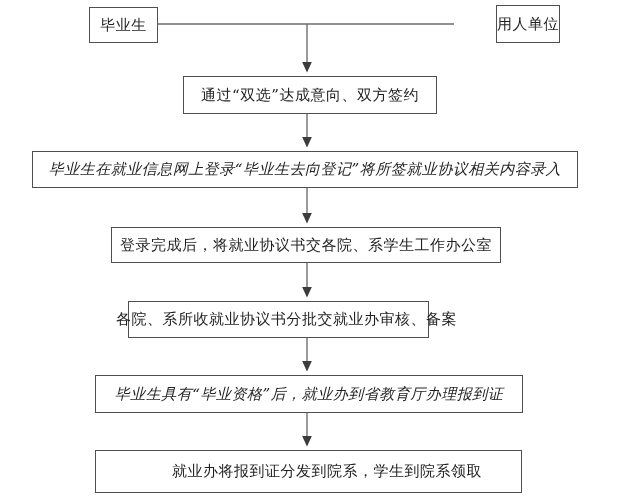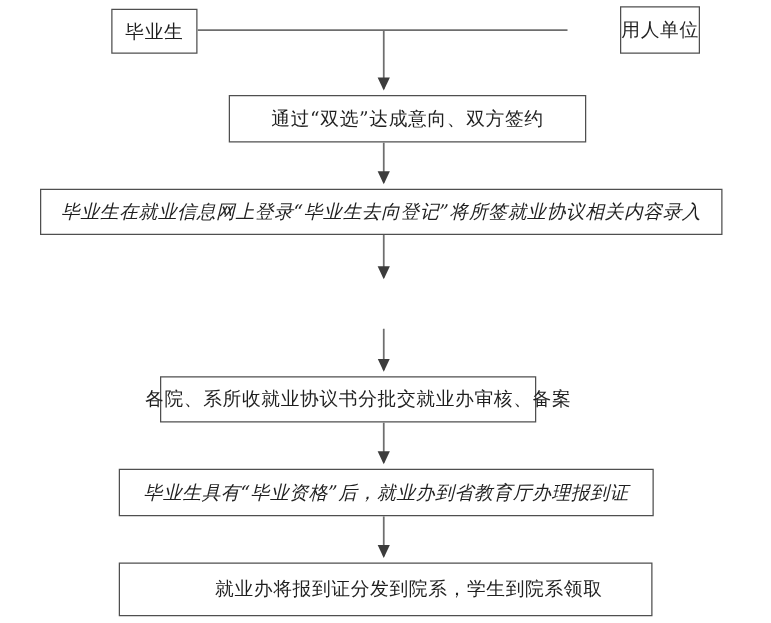--- a/index.html
+++ b/index.html
@@ -31,21 +31,21 @@
     align-items: center;
     justify-content: center;
     text-align: center;
     font-size: 15px;
     line-height: 1;
     white-space: nowrap;
     letter-spacing: 0.5px;
   }
   #node-graduate              { left: 89px;  top: 7px;   width: 69px;  height: 36px; }
   #node-employer              { left: 454px; top: 5px;   width: 64px;  height: 38px; margin-left: 42px; }
-  #node-sign-agreement        { left: 183px; top: 76px;  width: 286px; height: 38px; }
+  #node-sign-agreement        { left: 183px; top: 76px;  width: 254px; height: 38px; }
   #node-online-registration   { left: 32px;  top: 151px; width: 546px; height: 37px; font-style: italic; }
   #node-submit-agreement      { left: 111px; top: 227px; width: 390px; height: 36px; }
   #node-department-review     { left: 128px; top: 301px; width: 301px; height: 37px; padding-left: 16px; }
   #node-report-card-process   { left: 95px;  top: 375px; width: 428px; height: 38px; font-style: italic; }
   #node-report-card-pickup    { left: 95px;  top: 450px; width: 427px; height: 43px; padding-left: 37px; }
 </style>
 </head>
 <body>
 
 <div id="canvas">
@@ -68,20 +68,21 @@
   </svg>
 
   <div class="node" id="node-graduate">毕业生</div>
 
   <div class="node" id="node-employer">用人单位</div>
 
   <div class="node" id="node-sign-agreement">通过“双选”达成意向、双方签约</div>
 
   <div class="node" id="node-online-registration">毕业生在就业信息网上登录“毕业生去向登记”将所签就业协议相关内容录入</div>
 
+  <div class="node" id="node-submit-agreement">登录完成后，将就业协议书交各院、系学生工作办公室</div>
 
   <div class="node" id="node-department-review">各院、系所收就业协议书分批交就业办审核、备案</div>
 
   <div class="node" id="node-report-card-process">毕业生具有“毕业资格”后，就业办到省教育厅办理报到证</div>
 
   <div class="node" id="node-report-card-pickup">就业办将报到证分发到院系，学生到院系领取</div>
 
 </div>
 
 </body></html>

